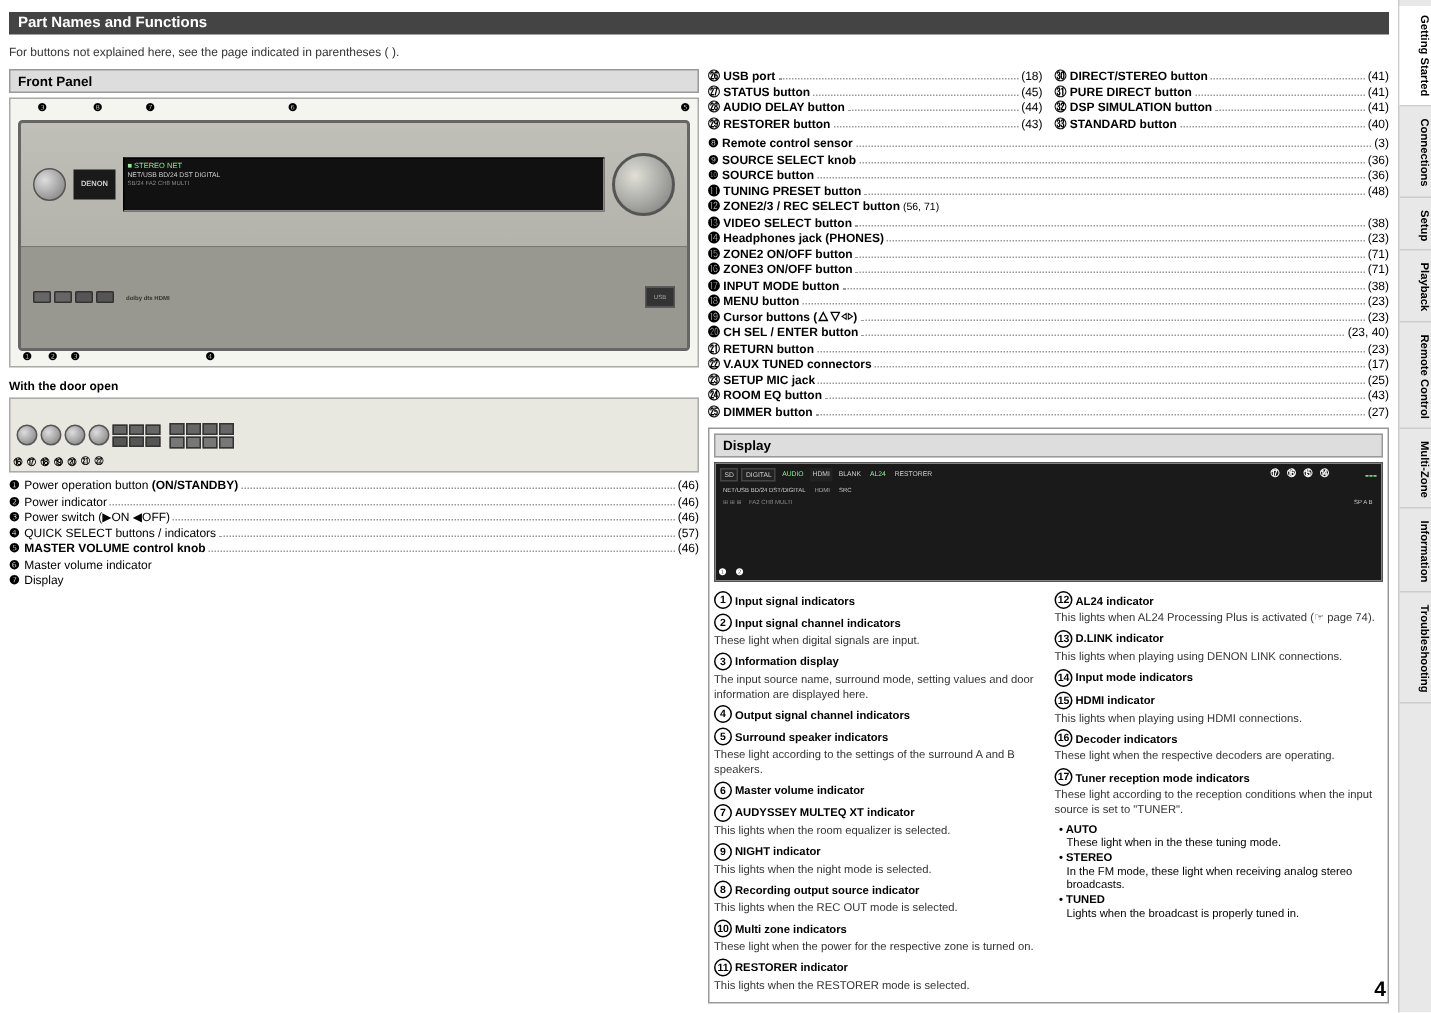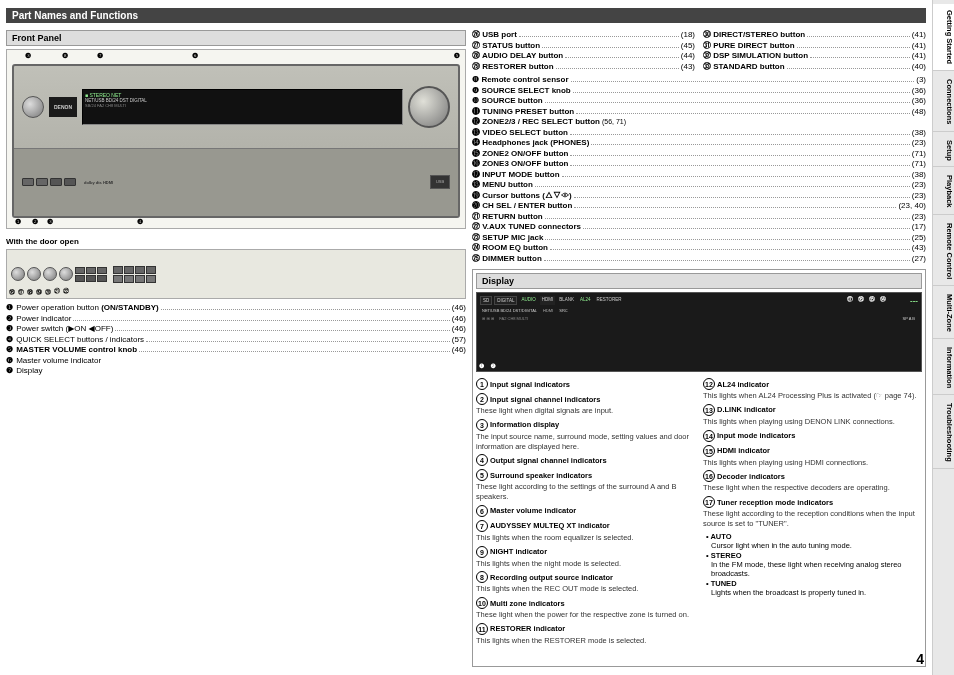--- a/index.html
+++ b/index.html
@@ -272,20 +272,21 @@
       text-indent: -5px;
     }
   </style>
 </head>
 <body>
 
 <div class="page-container">
   <div class="main-content">
 
     <div class="section-header">Part Names and Functions</div>
+    <div class="intro-text">For buttons not explained here, see the page indicated in parentheses (  ).</div>
 
     <div class="two-col-layout">
 
       <div class="left-panel">
         <div class="panel-header">Front Panel</div>
 
         <div class="front-panel-img">
 
           <div style="position:absolute; top:2px; left:18px; font-size:7px; font-weight:bold;">❸</div>
           <div style="position:absolute; top:2px; left:55px; font-size:7px; font-weight:bold;">❽</div>
@@ -720,21 +721,21 @@
               </div>
               <div class="desc-item">
                 <div class="desc-title">
                   <span class="circle-num">17</span>
                   <span>Tuner reception mode indicators</span>
                 </div>
                 <div class="desc-body">These light according to the reception conditions when the input source is set to "TUNER".</div>
               </div>
               <div class="bullet-item">
                 <span class="bold-text">• AUTO</span><br>
-                <span>Cursor light when in the auto tuning mode.</span>
+                <span>These light when in the these tuning mode.</span>
               </div>
               <div class="bullet-item">
                 <span class="bold-text">• STEREO</span><br>
                 <span>In the FM mode, these light when receiving analog stereo broadcasts.</span>
               </div>
               <div class="bullet-item">
                 <span class="bold-text">• TUNED</span><br>
                 <span>Lights when the broadcast is properly tuned in.</span>
               </div>
             </div>

